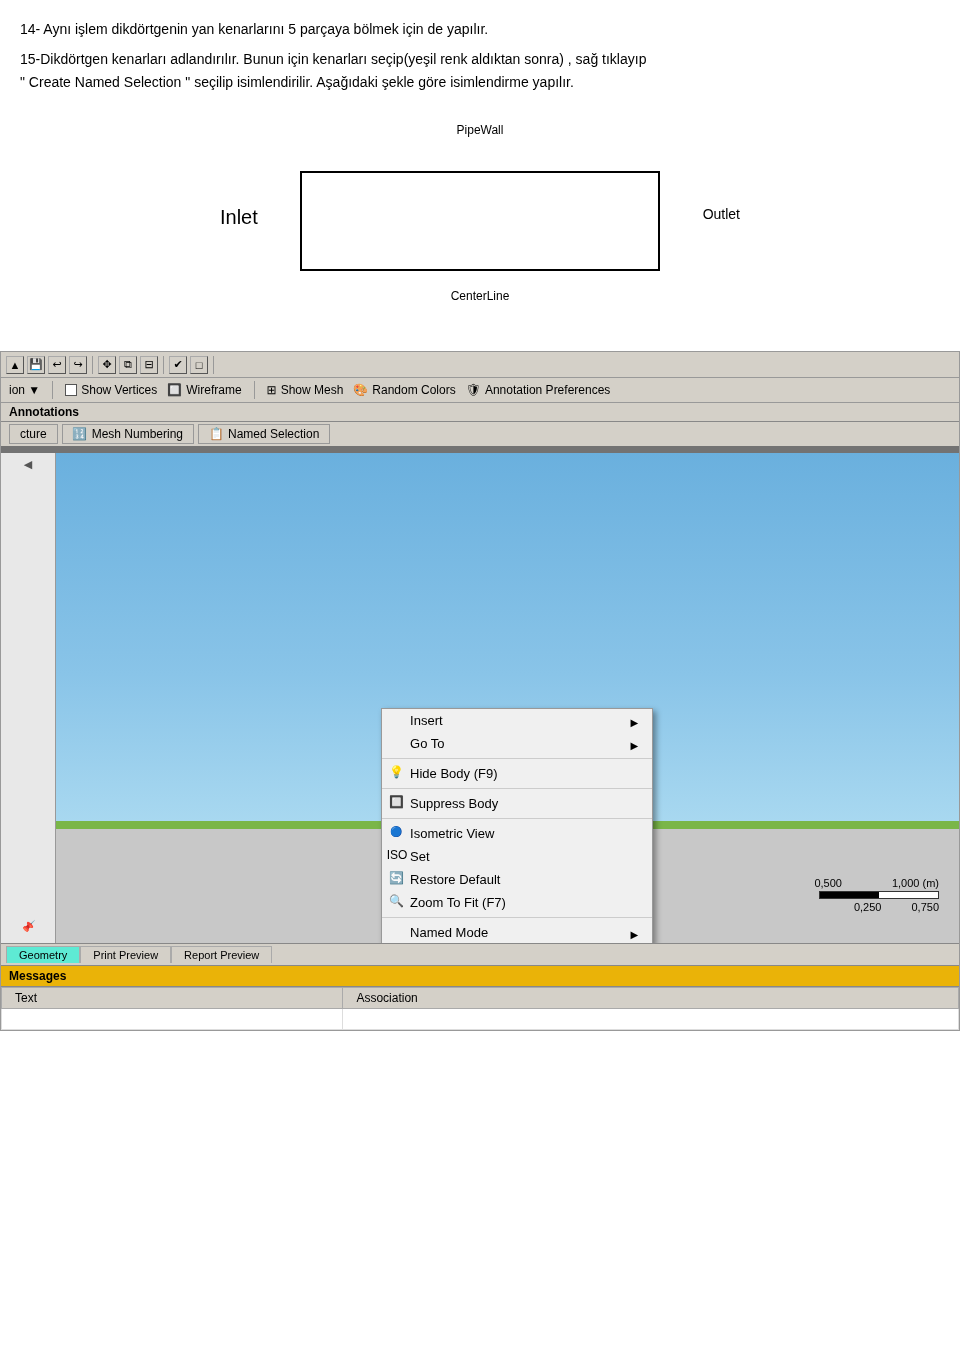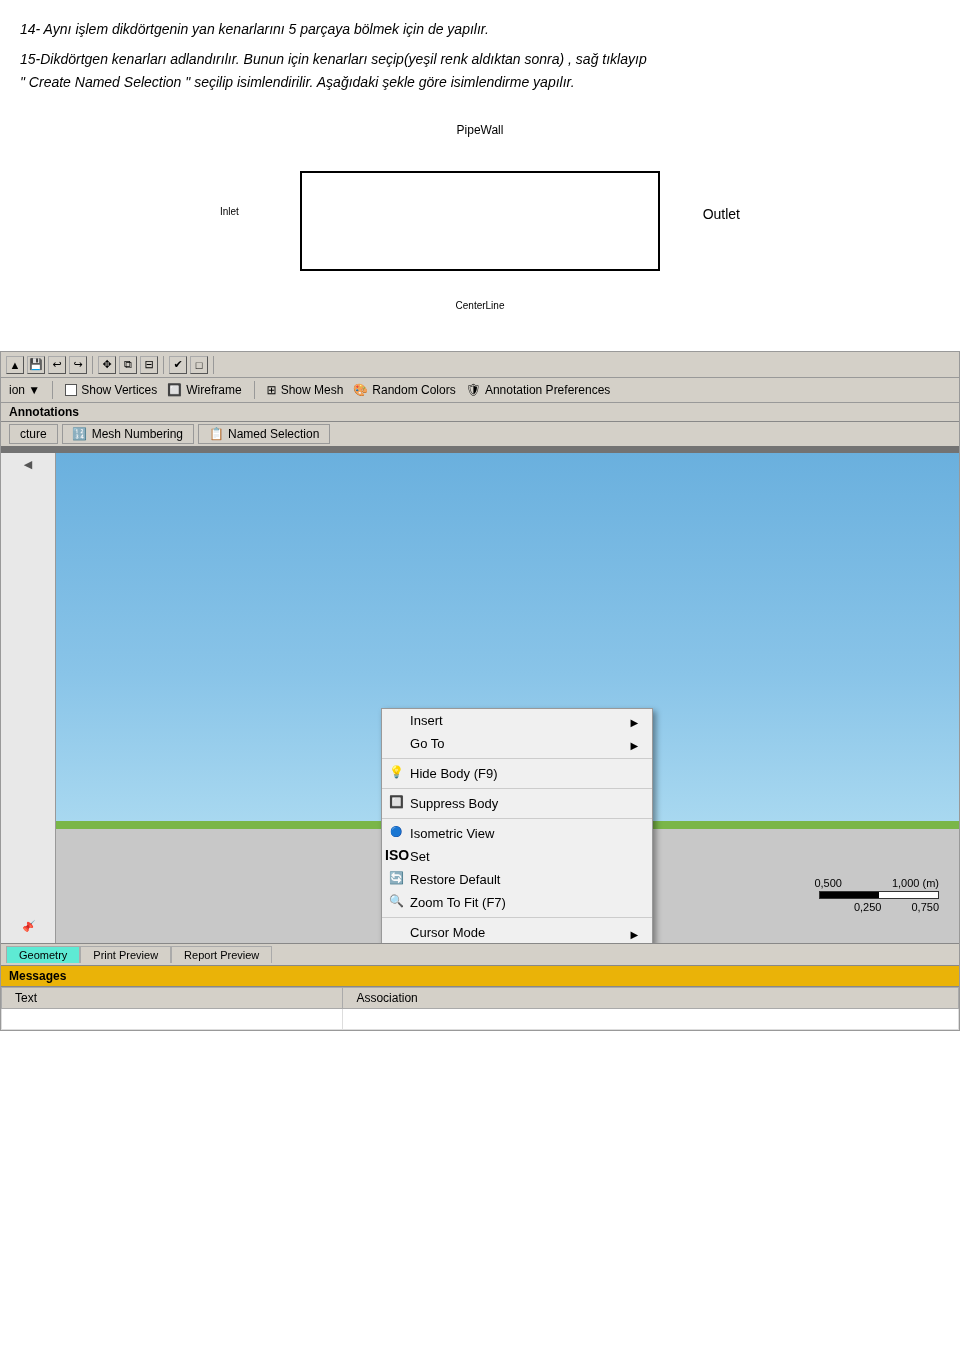--- a/index.html
+++ b/index.html
@@ -9,21 +9,20 @@
       background: #fff;
       width: 960px;
       min-height: 1360px;
       overflow-x: hidden;
     }
 
     
     .text-section {
       padding: 18px 24px 10px 20px;
       line-height: 1.6;
-      font-style: italic;
     }
     .text-section p {
       margin-bottom: 8px;
       font-size: 14px;
     }
 
     
     .diagram-section {
       position: relative;
       height: 220px;
@@ -50,34 +49,34 @@
       left: 80px;
       width: 360px;
       height: 100px;
       border: 2.5px solid #000;
       background: transparent;
     }
     .label-inlet {
       position: absolute;
       top: 55px;
       left: 0px;
-      font-size: 10px;
+      font-size: 20px;
     }
     .label-outlet {
       position: absolute;
       top: 55px;
       right: 0px;
       font-size: 14px;
     }
     .label-centerline {
       position: absolute;
-      bottom: 0px;
+      bottom: 8px;
       left: 50%;
       transform: translateX(-50%);
-      font-size: 10px;
+      font-size: 12px;
     }
 
     
     .app-window {
       position: relative;
       margin: 10px 0 0 0;
       border: 1px solid #999;
       background: #f0f0f0;
     }
 
@@ -469,37 +468,37 @@
           <span>Suppress Body</span>
         </div>
         <div class="ctx-sep"></div>
 
         <div class="ctx-item">
           <span class="ctx-icon" style="font-size:10px;">🔵</span>
           <span>Isometric View</span>
         </div>
 
         <div class="ctx-item">
-          <span class="ctx-icon" style="font-size:14px; font-weight:bold;">ISO</span>
+          <span class="ctx-icon" style="font-size:12px; font-weight:normal;">ISO</span>
           <span>Set</span>
         </div>
 
         <div class="ctx-item">
           <span class="ctx-icon">🔄</span>
           <span>Restore Default</span>
         </div>
 
         <div class="ctx-item">
           <span class="ctx-icon">🔍</span>
           <span>Zoom To Fit (F7)</span>
         </div>
         <div class="ctx-sep"></div>
 
         <div class="ctx-item">
-          <span>Cursor Mode</span>
+          <span>Named Mode</span>
           <span class="ctx-arrow">▶</span>
         </div>
 
       </div>
 
       <div class="scale-bar">
         <div class="scale-labels-top">
           <span>0,500</span>
           <span>1,000 (m)</span>
         </div>

